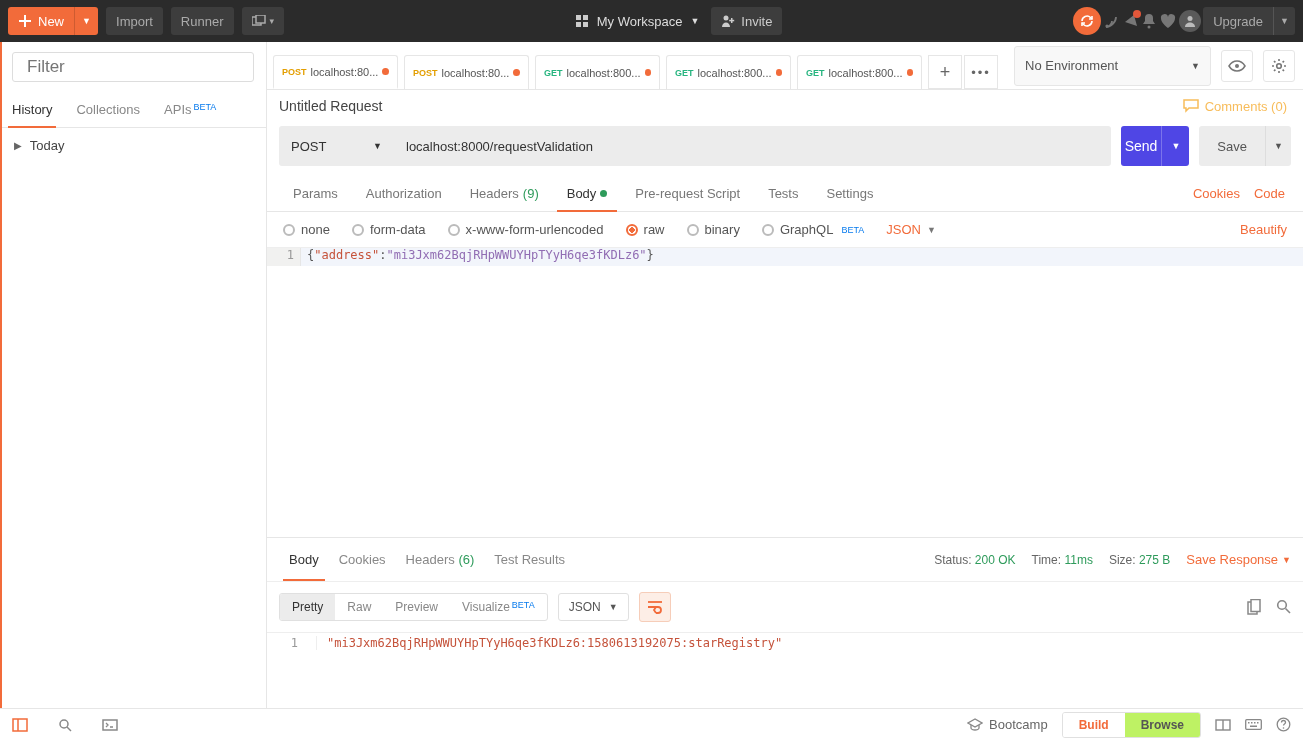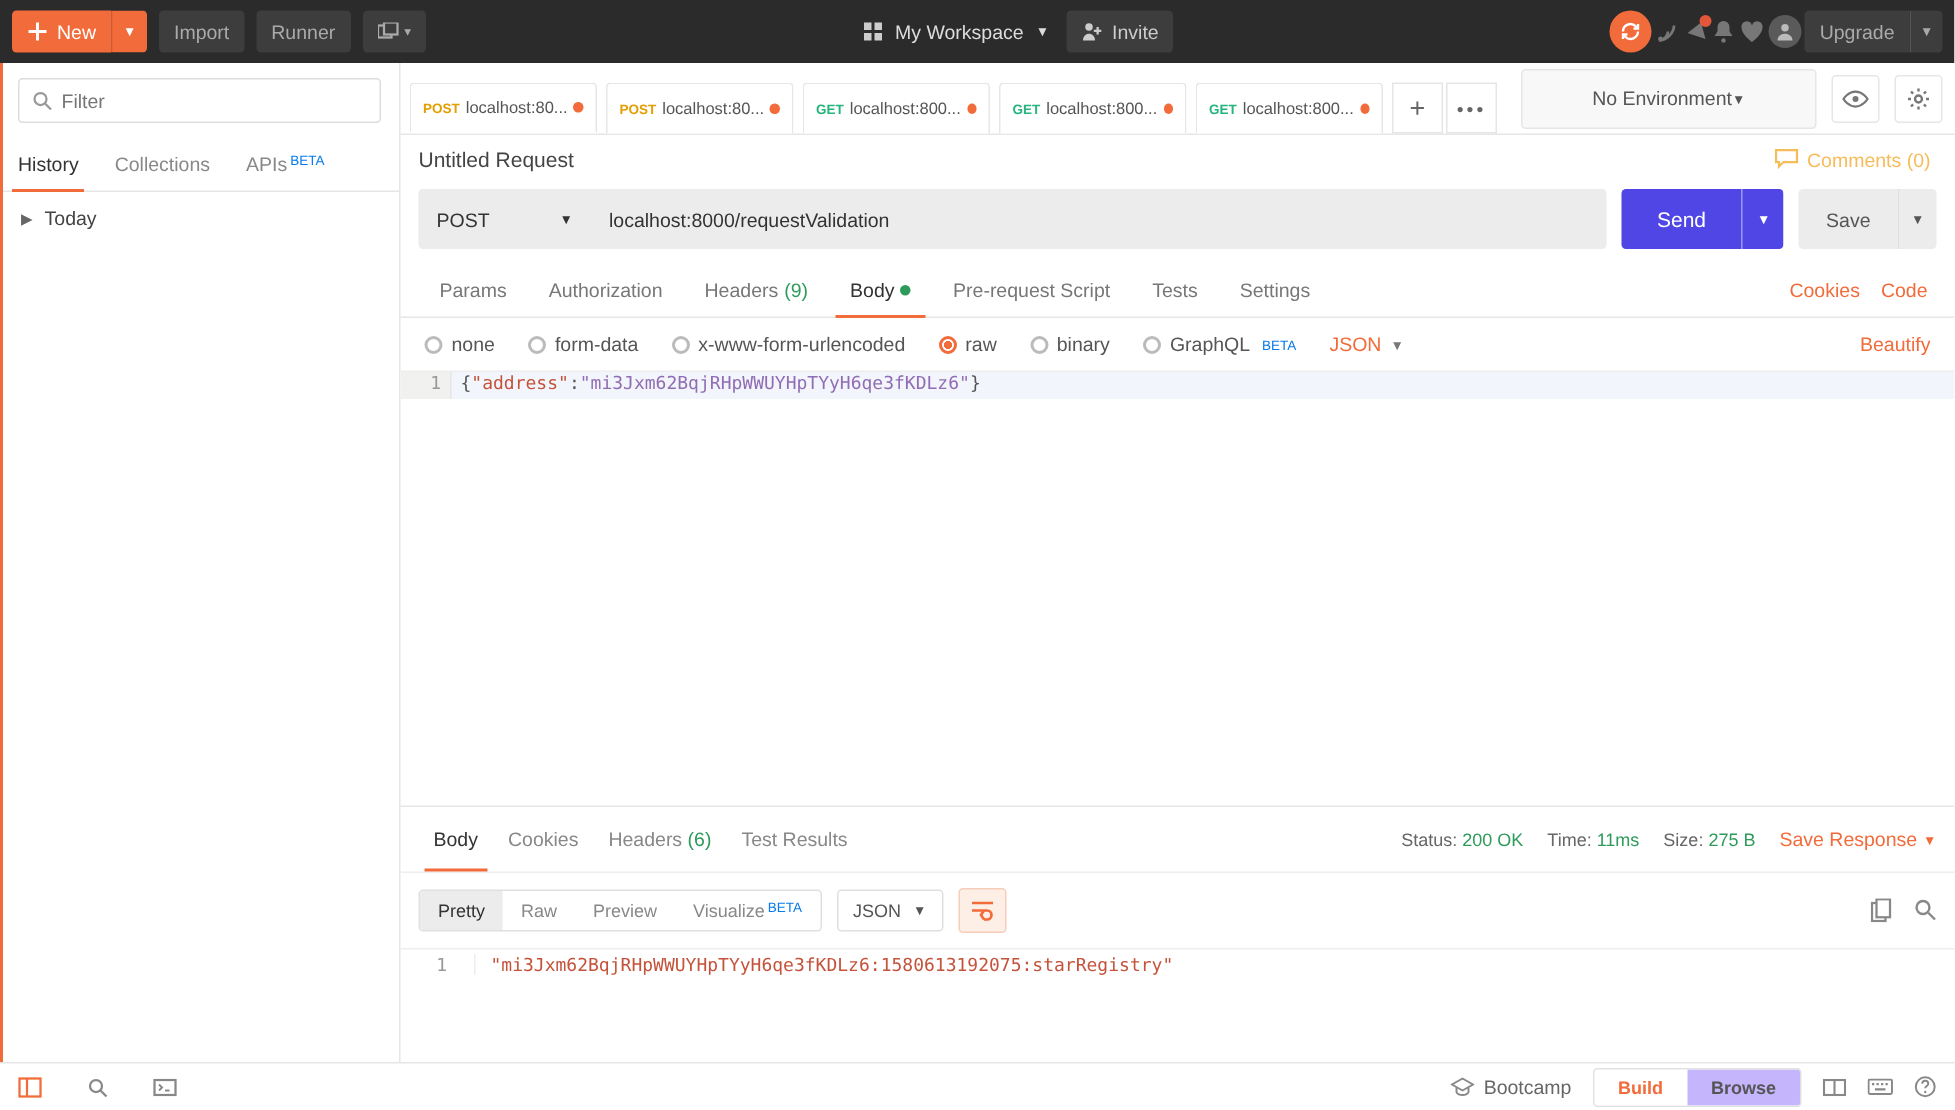--- a/index.html
+++ b/index.html
@@ -17,21 +17,21 @@
   .sync { background:#f26b3a; color:#fff; }
   .top-ico { color:#777; cursor:pointer; position:relative; }
   .red-dot { position:absolute; top:-2px; right:-2px; width:8px; height:8px; border-radius:50%; background:#e2573a; }
   .upgrade { background:#3d3d3d; color:#aaa; height:28px; padding:0 10px; border-radius:3px 0 0 3px; display:flex; align-items:center; cursor:pointer;}
   .upgrade-dd { background:#3d3d3d; color:#aaa; height:28px; width:22px; border-radius:0 3px 3px 0; border-left:1px solid #555; display:flex; align-items:center; justify-content:center; cursor:pointer;}
   .body-row { display:flex; height: 666px; }
   .sidebar { width: 267px; border-right:1px solid #e6e6e6; display:flex; flex-direction:column; }
   .left-edge { width:2px; background:#f26b3a; position:absolute; left:0; top:42px; bottom:32px; }
   .sb-search { padding:10px 12px; }
   .sb-input-wrap { position:relative; height:30px; border:1px solid #ddd; border-radius:3px; display:flex; align-items:center; padding:0 8px; gap:6px; color:#888;}
-  .sb-input-wrap input { border:none; outline:none; flex:1; font-size:13px; color:#0369a1; }
+  .sb-input-wrap input { border:none; outline:none; flex:1; font-size:17px; color:#0369a1; }
   .sb-tabs { display:flex; border-bottom:1px solid #e6e6e6; }
   .sb-tab { padding:10px 12px; color:#888; cursor:pointer; position:relative; }
   .sb-tab.active { color:#333; }
   .sb-tab.active::after { content:""; position:absolute; left:8px; right:8px; bottom:-1px; height:2px; background:#f26b3a;}
   .beta-badge { font-size:9px; color:#097bed; margin-left:2px; vertical-align: top; }
   .sb-row { display:flex; align-items:center; justify-content:space-between; padding:10px 14px; border-bottom:1px solid #eee; }
   .toggle { width:28px; height:16px; background:#ddd; border-radius:8px; position:relative; margin-right:8px; }
   .toggle::after { content:""; position:absolute; width:12px; height:12px; border-radius:50%; background:#fff; left:2px; top:2px;}
   .clear { color:#666; cursor:pointer; }
   .sb-today { padding:10px 14px; color:#444; display:flex; align-items:center; gap:8px; cursor:pointer;}
@@ -39,30 +39,30 @@
   .tabbar { display:flex; align-items:center; border-bottom:1px solid #e6e6e6; height:48px; padding:0 6px; gap:6px;}
   .rtab { height:34px; min-width:125px; max-width:125px; border:1px solid #e6e6e6; border-bottom:none; border-radius:3px 3px 0 0; display:flex; align-items:center; padding:0 8px; gap:4px; cursor:pointer; font-size:11px; color:#555; background:#fff; margin-top:13px; overflow:hidden;}
   .rtab.active { border-bottom:2px solid #fff; }
   .mverb { font-size:9px; font-weight:700; }
   .mverb.post { color:#e39e00; }
   .mverb.get { color:#26b47f; }
   .odot { width:7px; height:7px; border-radius:50%; background:#f26b3a; margin-left:auto;}
   .tab-tools { display:flex; align-items:center; gap:2px; margin-top:13px;}
   .tab-tools .sq { width:34px; height:34px; border:1px solid #e6e6e6; display:flex; align-items:center; justify-content:center; cursor:pointer; color:#666;}
   .right-strip { position:absolute; right:0; top:42px; height:48px; width:297px; display:flex; align-items:center; padding:8px; gap:10px; border-bottom:1px solid #e6e6e6; background:#fff;}
-  .env-select { flex:1; height:40px; border:1px solid #e6e6e6; background:#f8f8f8; border-radius:3px; display:flex; align-items:center; justify-content:center; padding:0 10px; color:#555; cursor:pointer;}
+  .env-select { flex:1; height:40px; border:1px solid #e6e6e6; background:#f8f8f8; border-radius:3px; display:flex; align-items:center; justify-content:space-between; padding:0 10px; color:#555; cursor:pointer;}
   .icon-sq { width:32px; height:32px; border:1px solid #e6e6e6; border-radius:3px; display:flex; align-items:center; justify-content:center; color:#666; cursor:pointer;}
   .req-title-row { display:flex; align-items:center; justify-content:space-between; padding:8px 16px 8px 12px;}
   .req-title { color:#444; font-size:14px;}
   .comments { color:#f5a623; display:flex; align-items:center; gap:6px; cursor:pointer; opacity:.75;}
   .urlbar { display:flex; align-items:center; gap:10px; padding:4px 12px 10px 12px;}
   .method-sel { width:115px; height:40px; background:#ececec; border-radius:3px 0 0 3px; display:flex; align-items:center; justify-content:space-between; padding:0 12px; cursor:pointer; color:#333;}
   .url-input { flex:1; height:40px; background:#ececec; border-radius:0 3px 3px 0; display:flex; align-items:center; padding:0 12px; color:#333;}
   .send-wrap { display:flex; }
-  .send-btn { height:40px; background:#4f46e5; color:#fff; padding:0 24px; border-radius:3px 0 0 3px; display:flex; align-items:center; cursor:pointer; font-size:14px;}
+  .send-btn { height:40px; background:#4f46e5; color:#fff; padding:0 4px; border-radius:3px 0 0 3px; display:flex; align-items:center; cursor:pointer; font-size:14px;}
   .send-dd { height:40px; width:28px; background:#4f46e5; color:#fff; border-left:1px solid rgba(255,255,255,.25); border-radius:0 3px 3px 0; display:flex; align-items:center; justify-content:center; cursor:pointer;}
   .save-wrap { display:flex;}
   .save-btn { height:40px; background:#ececec; color:#555; padding:0 18px; border-radius:3px 0 0 3px; display:flex; align-items:center; cursor:pointer;}
   .save-dd { height:40px; width:26px; background:#ececec; color:#555; border-left:1px solid #ddd; border-radius:0 3px 3px 0; display:flex; align-items:center; justify-content:center; cursor:pointer;}
   .req-tabs { display:flex; align-items:center; border-bottom:1px solid #e6e6e6; padding:0 12px; position:relative;}
   .req-tab { padding:10px 14px; color:#777; cursor:pointer; position:relative; display:flex; align-items:center; gap:4px;}
   .req-tab.active { color:#333; }
   .req-tab.active::after { content:""; position:absolute; left:4px; right:4px; bottom:-1px; height:2px; background:#f26b3a;}
   .green-dot { width:7px; height:7px; background:#2e9b5b; border-radius:50%; }
   .count-green { color:#2e9b5b; }
@@ -99,21 +99,21 @@
   .resp-line { display:flex; height:20px; align-items:center;}
   .resp-gutter { width:50px; text-align:right; padding-right:18px; color:#999; border-right:1px solid #eee;}
   .resp-code { padding-left:10px; }
   .tk-rstr { color:#c5533b;}
   .footer { position:absolute; bottom:0; left:0; right:0; height:32px; border-top:1px solid #e6e6e6; display:flex; align-items:center; padding:0 12px; gap:30px; background:#fff;}
   .footer .ico { color:#888; cursor:pointer;}
   .footer-right { margin-left:auto; display:flex; align-items:center; gap:14px;}
   .bb-group { display:flex; border:1px solid #e0e0e0; border-radius:3px; overflow:hidden; font-size:12px;font-weight:bold;}
   .bb { padding:5px 16px; cursor:pointer; color:#555;}
   .bb.build { color:#f26b3a; background:#fff;}
-  .bb.browse { background:#c4b5fd;}
+  .bb.browse { background:#bef264;}
   .caret { font-size:9px; }
   svg { display:block; }
 </style>
 </head>
 <body>
 
 <div class="left-edge"></div>
 
 <div class="topbar">
   <div class="btn-new">

